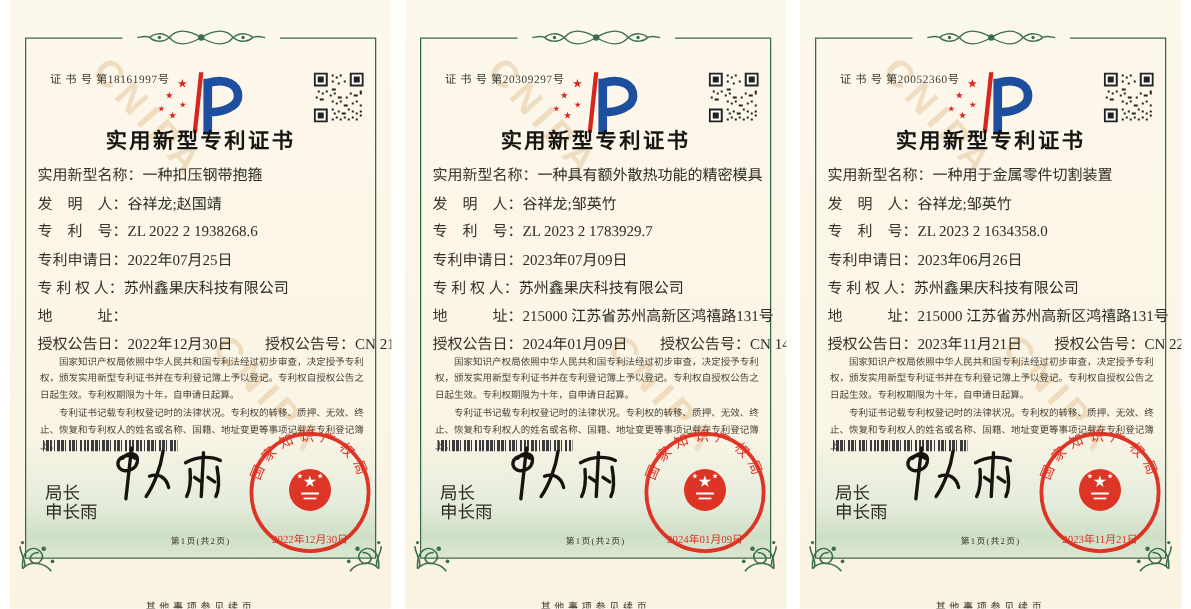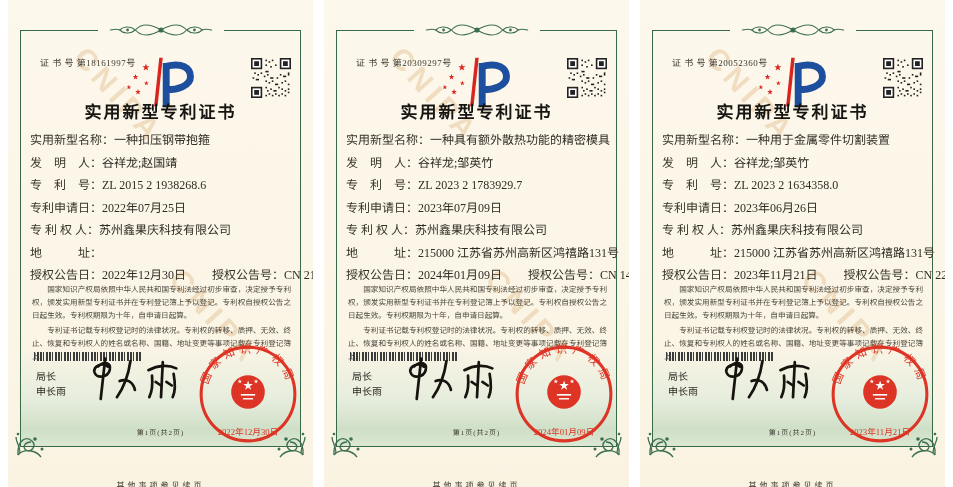--- a/index.html
+++ b/index.html
@@ -32,21 +32,21 @@
   .row { display:flex; margin-bottom:9.5px; line-height:13px; white-space:nowrap; }
   .row .lbl { white-space:pre; color:#383428; }
   .row .val { color:#2f2c24;text-align:center; }
   .row.grant .pair2 { margin-left:26px; }
   .body-text { position:absolute; left:24px; right:22px; top:284px; font-size:7.6px;
     line-height:1.7; color:#4a463b; text-align:justify; }
   .body-text p { text-indent:2em; margin-bottom:2px; }
   .barcode { position:absolute; left:26px; top:352px; width:108px; height:9px;
     background:repeating-linear-gradient(90deg,#3b3b3b 0 1px,transparent 1px 3px,
       #3b3b3b 3px 5px,transparent 5px 6px,#3b3b3b 6px 8px,transparent 8px 9px); }
-  .director { position:absolute; left:28px; top:369px; font-size:10px; line-height:15px;
+  .director { position:absolute; left:28px; top:388px; font-size:14px; line-height:15px;
     color:#2f2c24; }
   .signature { position:absolute; left:72px; top:354px; line-height:0; }
   .seal { position:absolute; right:14px; top:341px; width:102px; height:106px;
     line-height:0; opacity:.95; }
   .page-indicator { position:absolute; left:0; right:0; top:427px; text-align:center;
     font-size:7px; color:#3a372e; letter-spacing:1px; }
   .footer-note { position:absolute; left:0; right:0; top:459px; text-align:center;
     font-size:8px; color:#3a372e; letter-spacing:3px;margin-top:20px; }
 </style>
 </head>
@@ -176,21 +176,21 @@
       <div class="row">
         <span class="lbl">实用新型名称：</span>
         <span class="val">一种扣压钢带抱箍</span>
       </div>
       <div class="row">
         <span class="lbl">发　明　人：</span>
         <span class="val">谷祥龙;赵国靖</span>
       </div>
       <div class="row">
         <span class="lbl">专　利　号：</span>
-        <span class="val">ZL 2015 2 1938268.6</span>
+        <span class="val">ZL 2022 2 1938268.6</span>
       </div>
       <div class="row">
         <span class="lbl">专利申请日：</span>
         <span class="val">2022年07月25日</span>
       </div>
       <div class="row">
         <span class="lbl">专 利 权 人：</span>
         <span class="val">苏州鑫果庆科技有限公司</span>
       </div>
       <div class="row">

